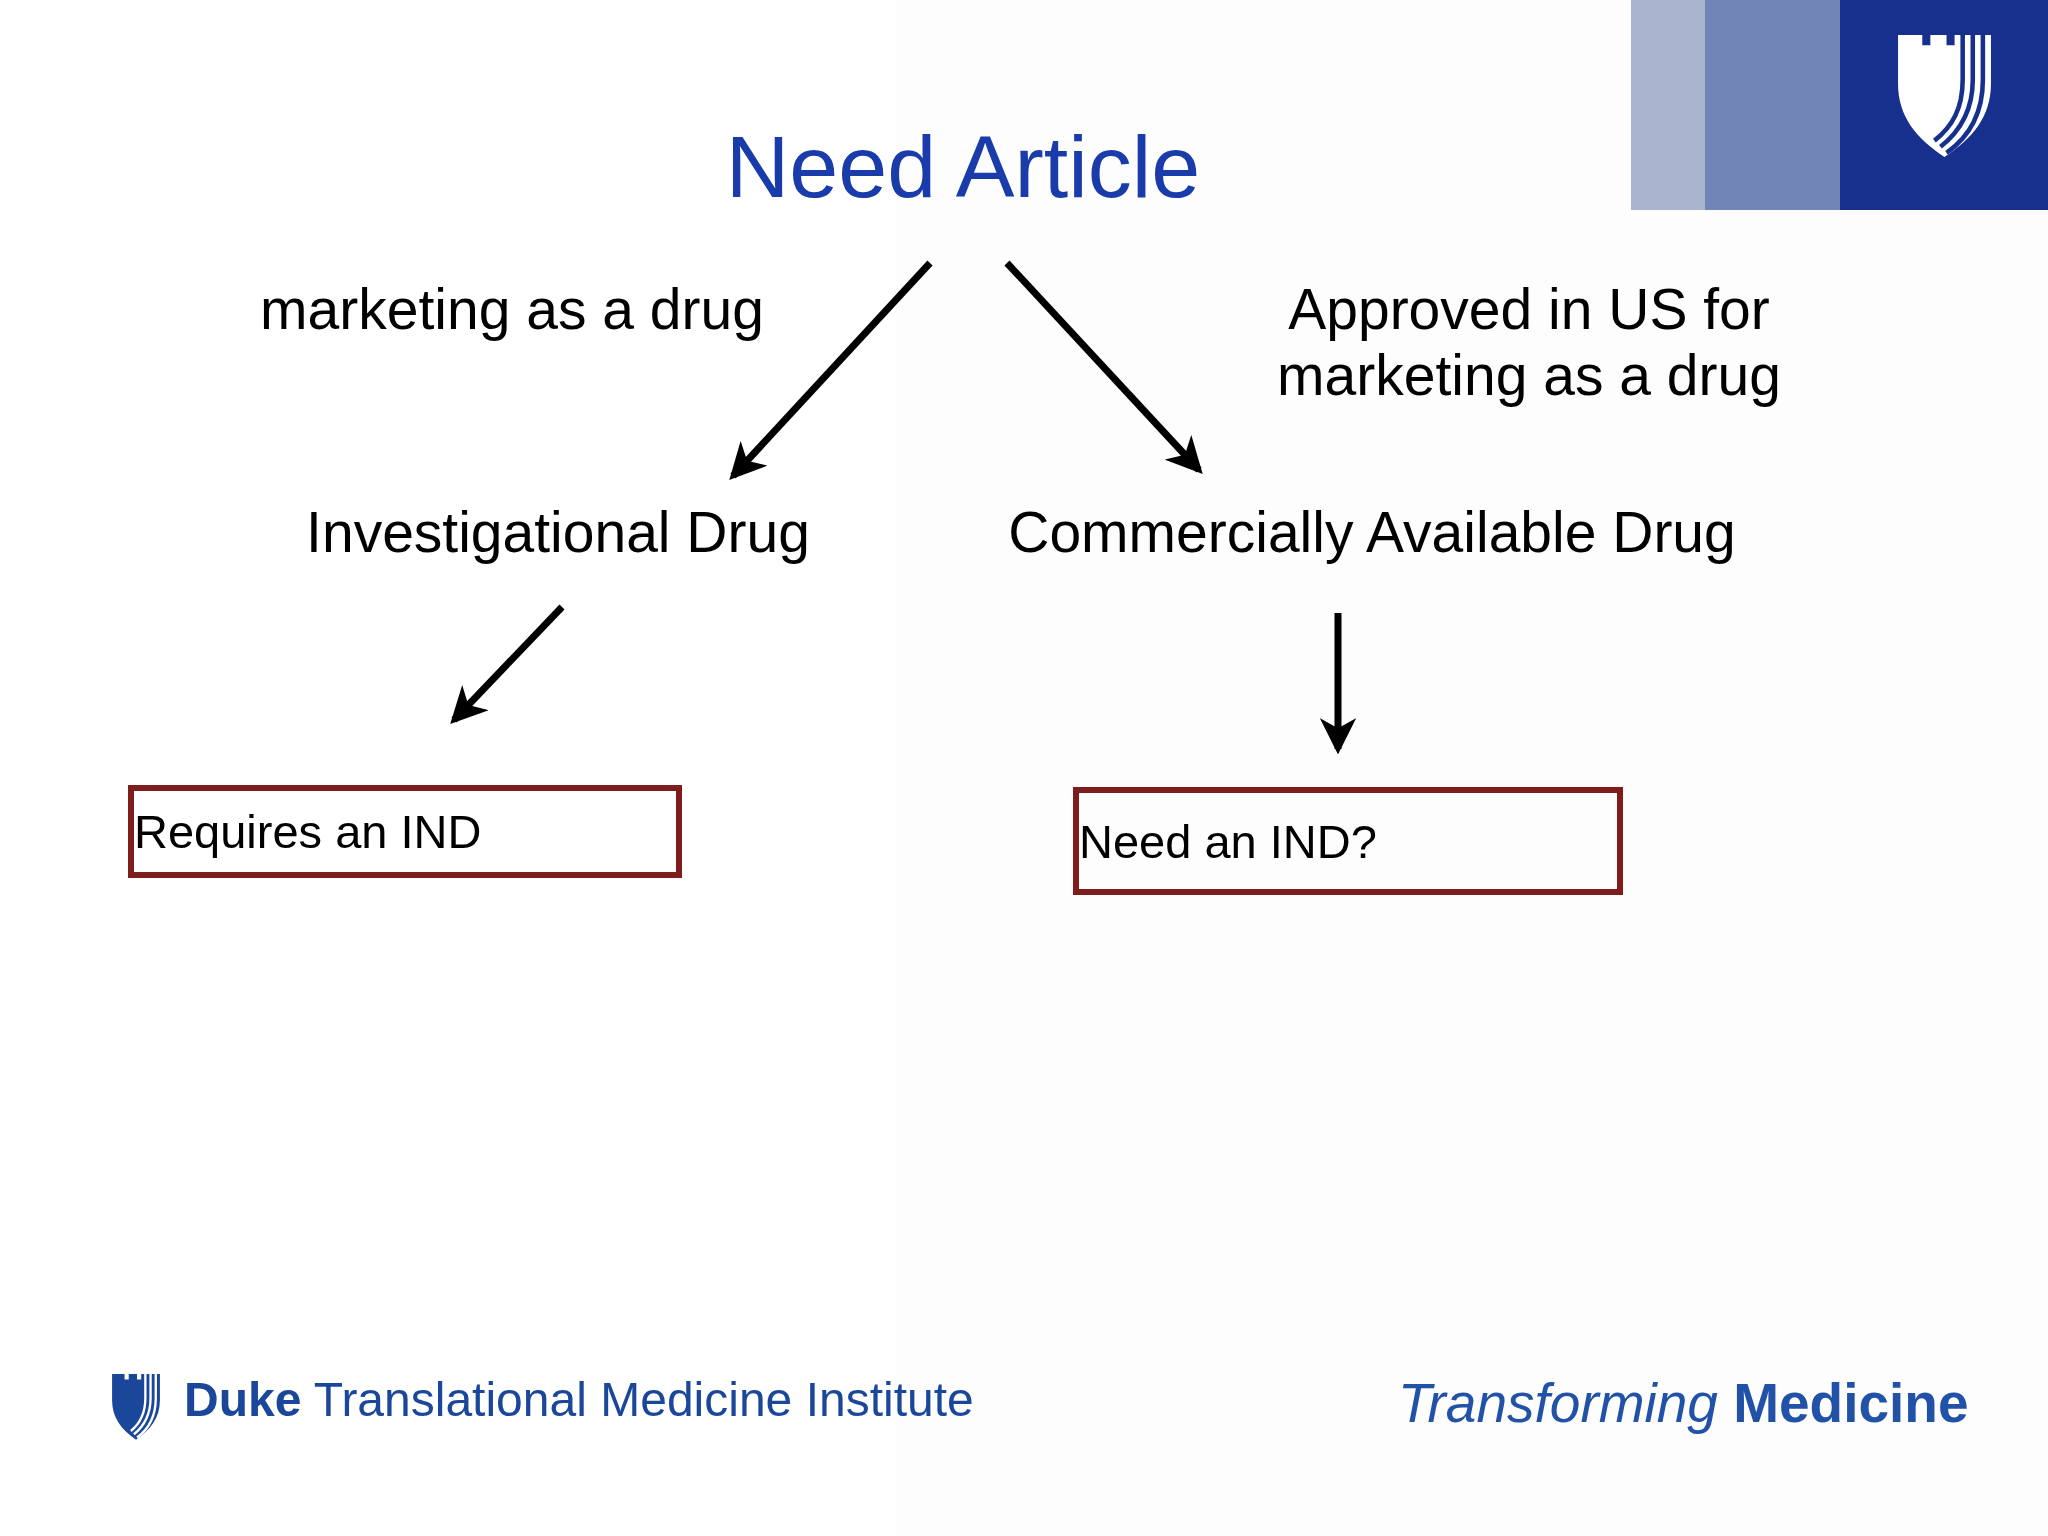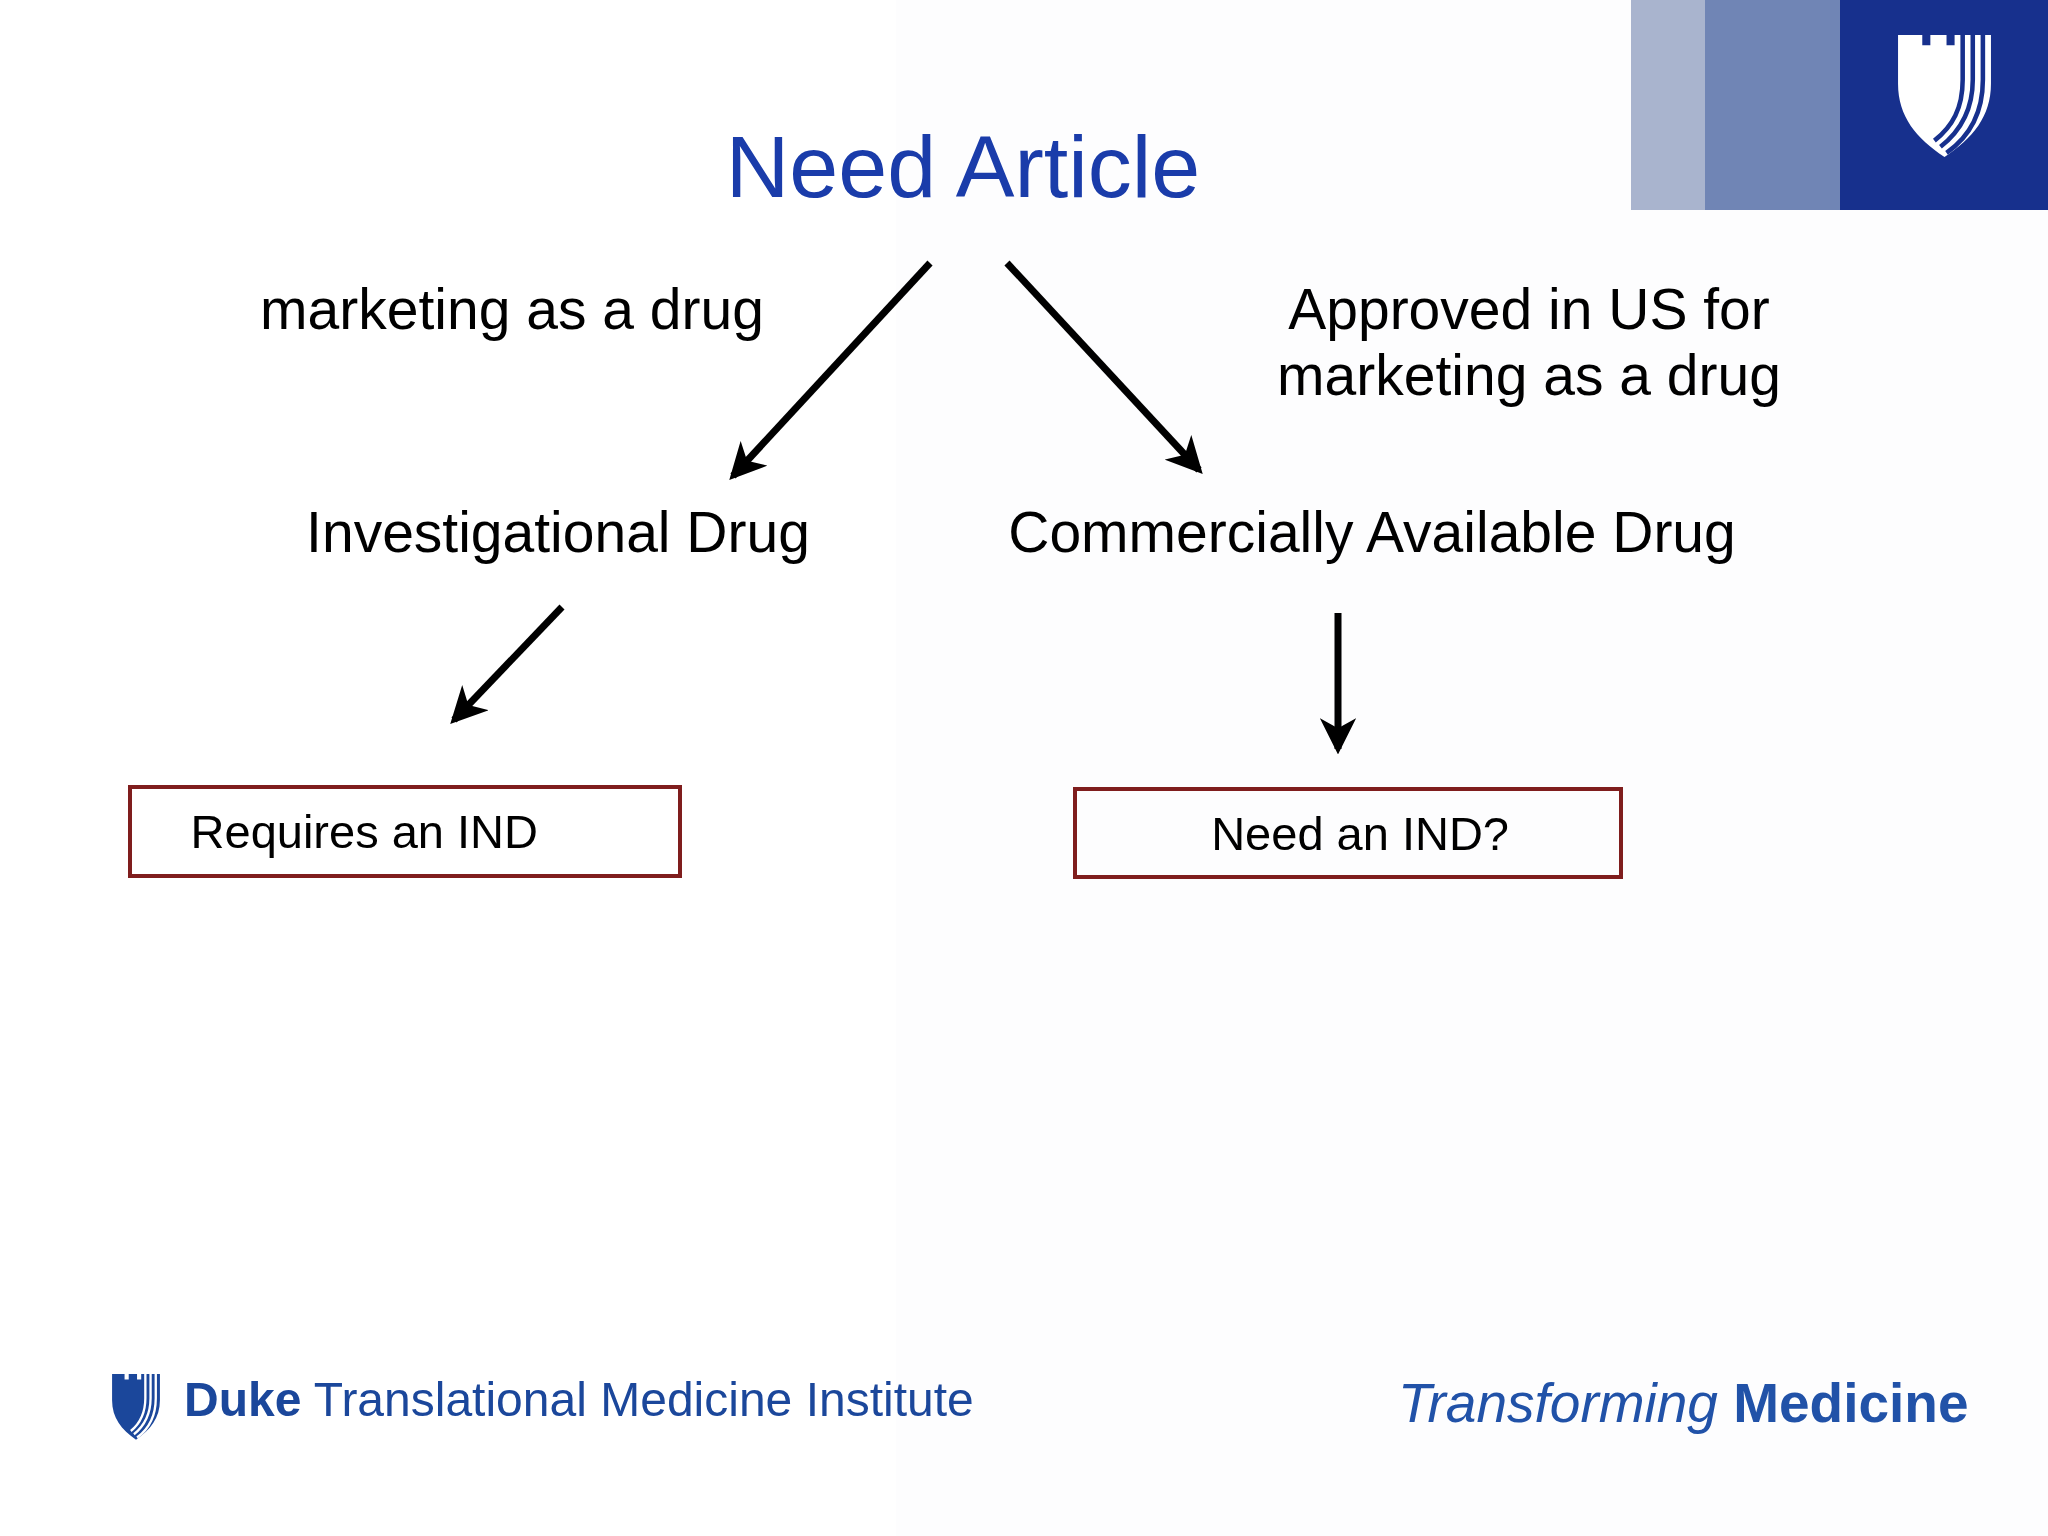--- a/index.html
+++ b/index.html
@@ -39,26 +39,26 @@
   
   .node{
     position:absolute;top:504px;transform:translateX(-50%);
     font-size:57px;line-height:1;white-space:nowrap;
   }
   .node-left{left:558px;}
   .node-right{left:1340px;margin-left:32px;}
   
   .obox{
     position:absolute;box-sizing:border-box;
-    border:4px solid #7f1d1d;background:transparent;
-    display:flex;align-items:center;justify-content:flex-end;
+    border:6px solid #7f1d1d;background:transparent;
+    display:flex;align-items:center;justify-content:flex-start;
     font-size:47px;white-space:nowrap;
   }
   .obox-left{left:128px;top:785px;width:554px;height:93px;padding-right:140px;}
-  .obox-right{left:1073px;top:787px;width:550px;height:92px;padding-right:110px;}
+  .obox-right{left:1073px;top:787px;width:550px;height:108px;padding-right:110px;}
   
   .arrows{position:absolute;left:0;top:0;width:2048px;height:1536px;pointer-events:none;}
   
   .footer-left{
     position:absolute;left:110px;top:1371px;
     display:flex;align-items:flex-start;color:#1b479b;
   }
   .footer-left .shield{margin-top:2px;margin-right:22px;}
   .brand-text{font-size:48px;line-height:1.2;white-space:nowrap;}
   .brand-bold{font-weight:bold;}

